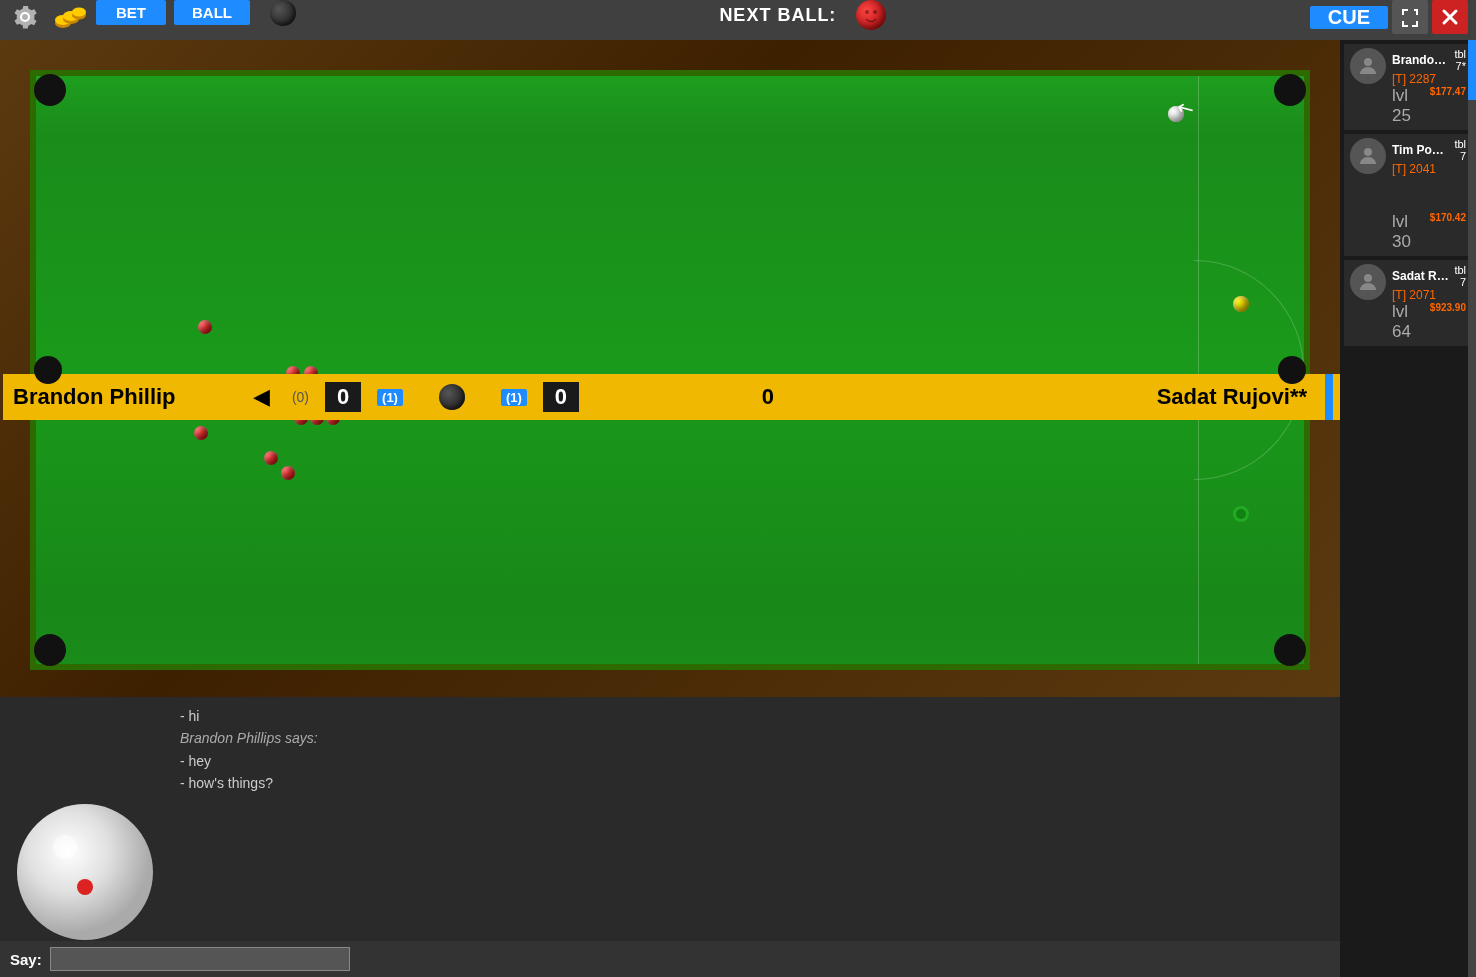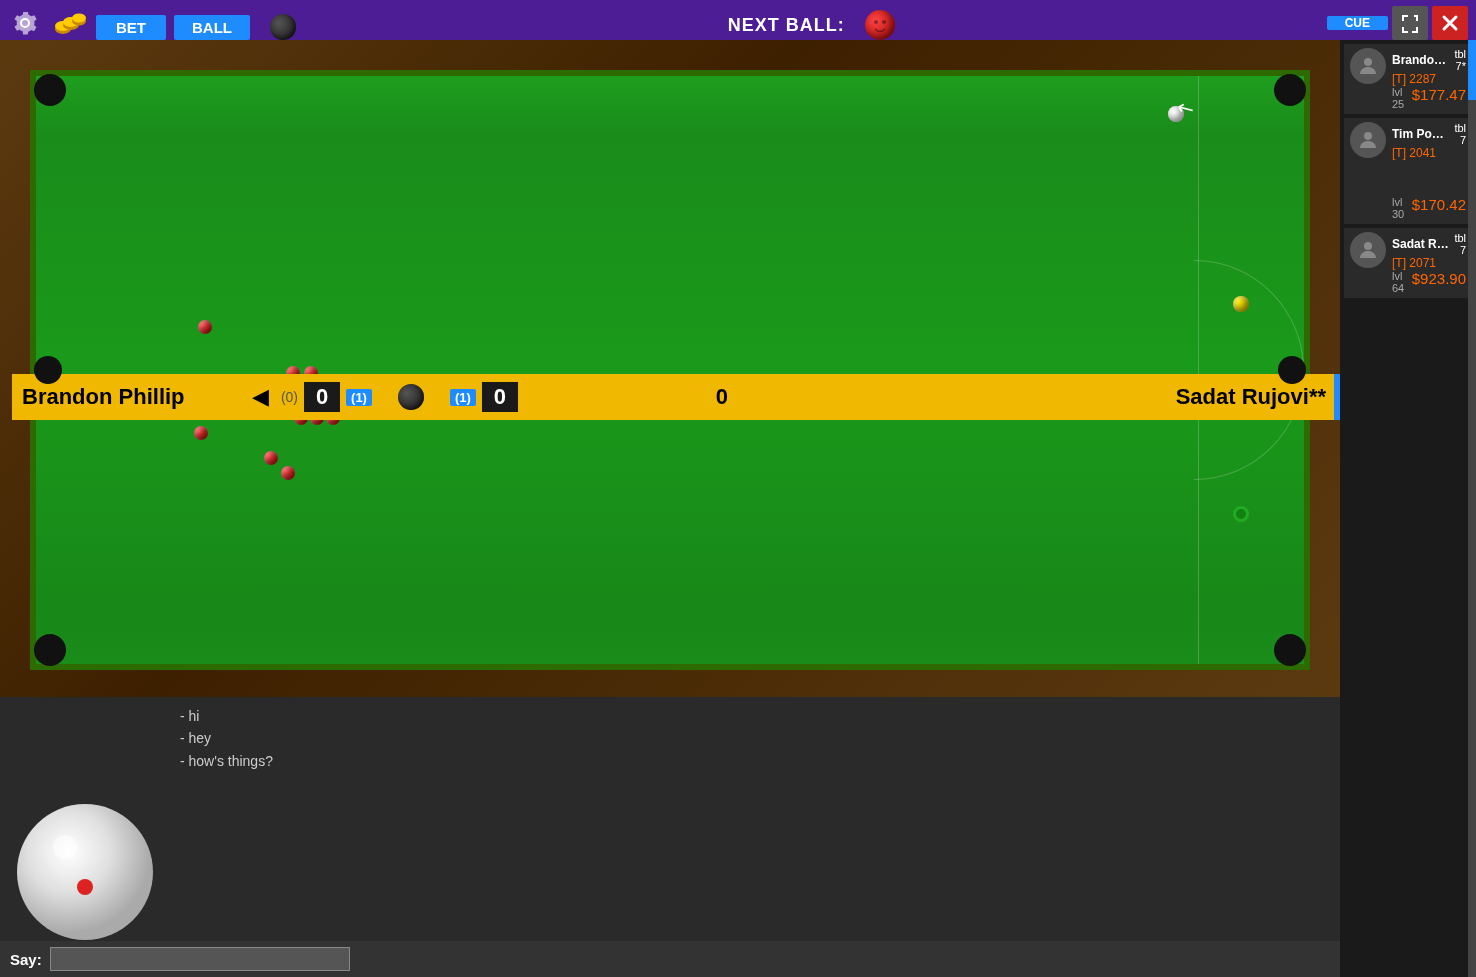--- a/index.html
+++ b/index.html
@@ -10,23 +10,23 @@
       background: #1a1a1a;
       font-family: Arial, sans-serif;
       user-select: none;
     }
 
     
     #top-bar {
       position: absolute;
       top: 0; left: 0; right: 0;
       height: 40px;
-      background: #4c1d95;
-      display: flex;
-      align-items: flex-end;
+      background: #404040;
+      display: flex;
+      align-items: flex-start;
       padding: 0 8px;
       gap: 8px;
       z-index: 10;
     }
     .top-gear {
       width: 34px; height: 34px;
       display: flex; align-items: center; justify-content: center;
       cursor: pointer;
     }
     .coins-icon {
@@ -61,21 +61,21 @@
     .top-right-btns {
       display: flex;
       align-items: center;
       gap: 4px;
     }
     .cue-btn {
       padding: 0 18px;
       background: #1e8cff;
       color: white;
       font-weight: bold;
-      font-size: 12px;
+      font-size: 20px;
       border: none;
       cursor: pointer;
       border-radius: 2px;
     }
     .icon-btn {
       width: 36px; height: 34px;
       display: flex; align-items: center; justify-content: center;
       background: #555;
       border: none;
       cursor: pointer;
@@ -104,28 +104,28 @@
       content: '';
       position: absolute;
       inset: 0;
       background: radial-gradient(ellipse at center, #22aa22 60%, #1a8c1a 100%);
     }
 
     
     #score-bar {
       position: absolute;
       bottom: 280px;
-      left: 12px;
+      left: 3px;
       width: 1340px;
       height: 46px;
       background: #f0b800;
       display: flex;
       align-items: center;
       padding: 0 10px;
-      gap: 4px;
+      gap: 14px;
     }
     .player-name {
       font-weight: bold;
       font-size: 22px;
       color: #000;
       min-width: 220px;
     }
     .arrow-indicator {
       font-size: 22px;
       color: #000;
@@ -252,27 +252,27 @@
       color: white;
       white-space: nowrap;
       overflow: hidden;
       text-overflow: ellipsis;
     }
     .prating {
       font-size: 12px;
       color: #ff6600;
     }
     .plevel {
-      font-size: 11px;
+      font-size: 17px;
       color: #aaa;
     }
     .pmoney {
-      font-size: 15px;
+      font-size: 10px;
       color: #ff6600;
-      font-weight: normal;
+      font-weight: bold;
     }
     .ptbl {
       font-size: 11px;
       color: white;
       text-align: right;
     }
     .scrollbar-right {
       position: absolute;
       right: 0;
       top: 0;
@@ -482,20 +482,21 @@
       <circle cx="75" cy="75" r="68" fill="url(#cueball-grad)"></circle>
 
       <circle cx="75" cy="90" r="8" fill="#dd2222"></circle>
 
       <circle cx="55" cy="50" r="12" fill="rgba(255,255,255,0.5)"></circle>
     </svg>
   </div>
 
   <div id="chat-area">
     <div style="color:#ccc;">- hi</div>
+    <div style="color:#aaa;font-style:italic;">Brandon Phillips says:</div>
     <div style="color:#ccc;">- hey</div>
     <div style="color:#ccc;">- how's things?</div>
   </div>
   <div id="chat-input-row">
     <span class="say-label">Say:</span>
     <input class="chat-input" type="text" value="" style="">
   </div>
 </div>
 
 <div id="right-panel">

